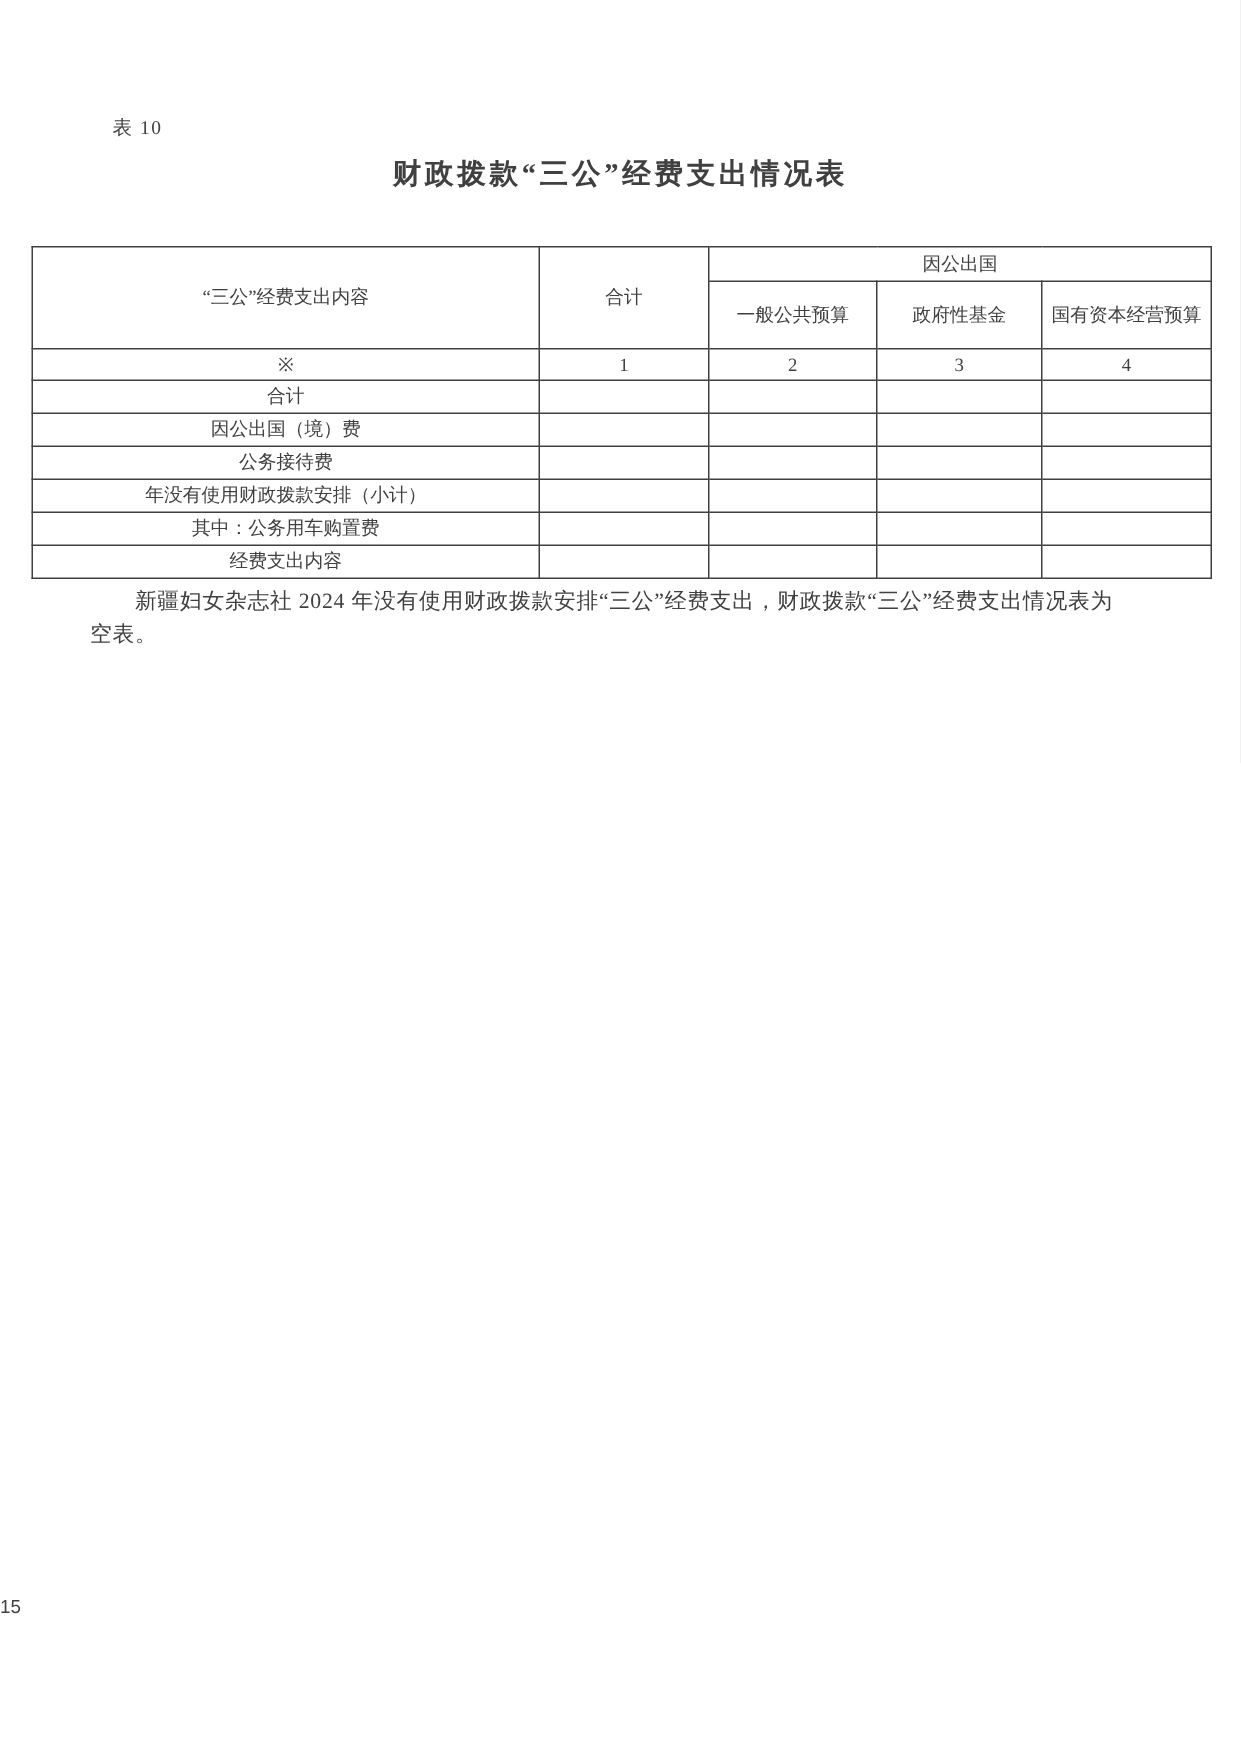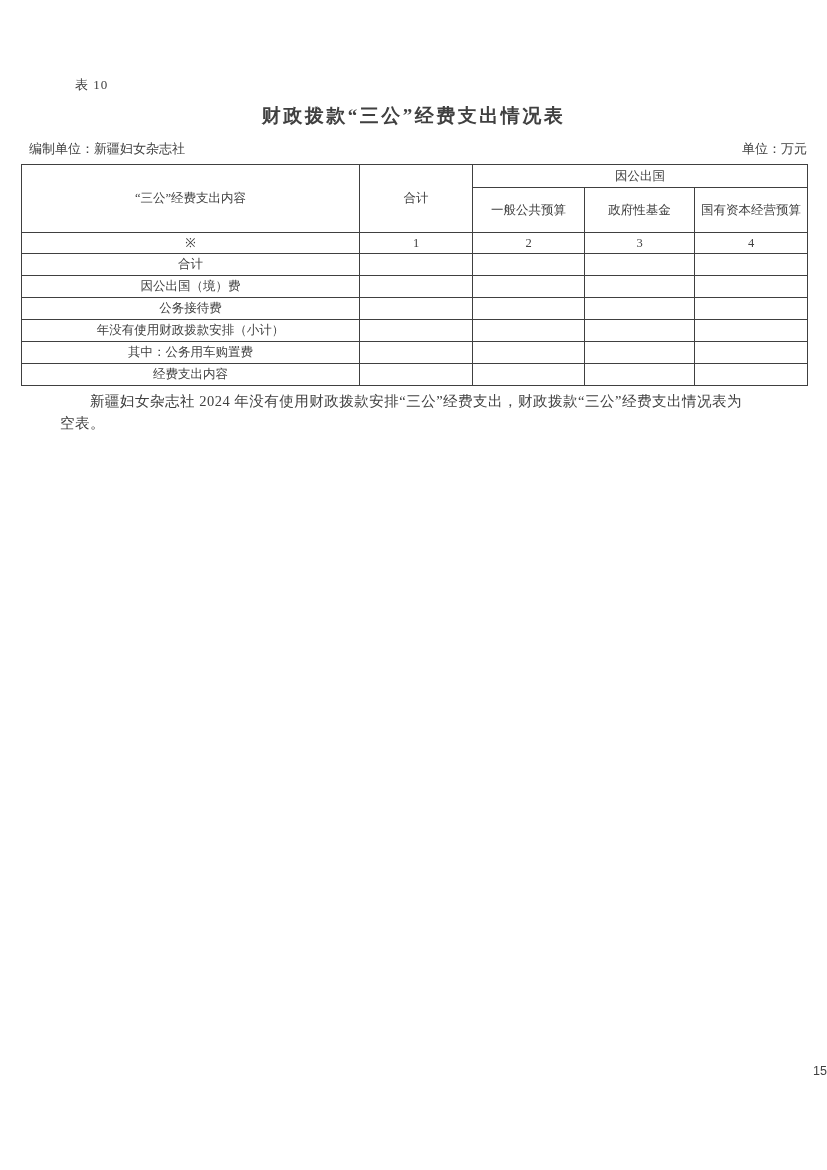--- a/index.html
+++ b/index.html
@@ -74,38 +74,34 @@
     font-weight: normal;
     line-height: 22px;
     letter-spacing: 0.5px;
   }
   .note-line1 { text-indent: 30px; }
   .page-number {
     position: absolute;
     left: 0;
     top: 1064px;
     width: 100%;
-    text-align: right;
+    text-align: left;
     font-size: 12.5px;
     font-family: "Liberation Sans", "DejaVu Sans", sans-serif;
   }
 </style>
 </head>
 <body>
 
 <div class="page">
 
   <div class="table-label">表 10</div>
 
   <div class="doc-title">财政拨款“三公”经费支出情况表</div>
 
-  <div class="meta-row">
-    <span>编制单位：新疆妇女杂志社</span>
-    <span>单位：万元</span>
-  </div>
 
   <table class="expense-table">
     <colgroup>
       <col style="width:338px">
       <col style="width:113px">
       <col style="width:112px">
       <col style="width:110px">
       <col style="width:113px">
     </colgroup>
     <tbody>

